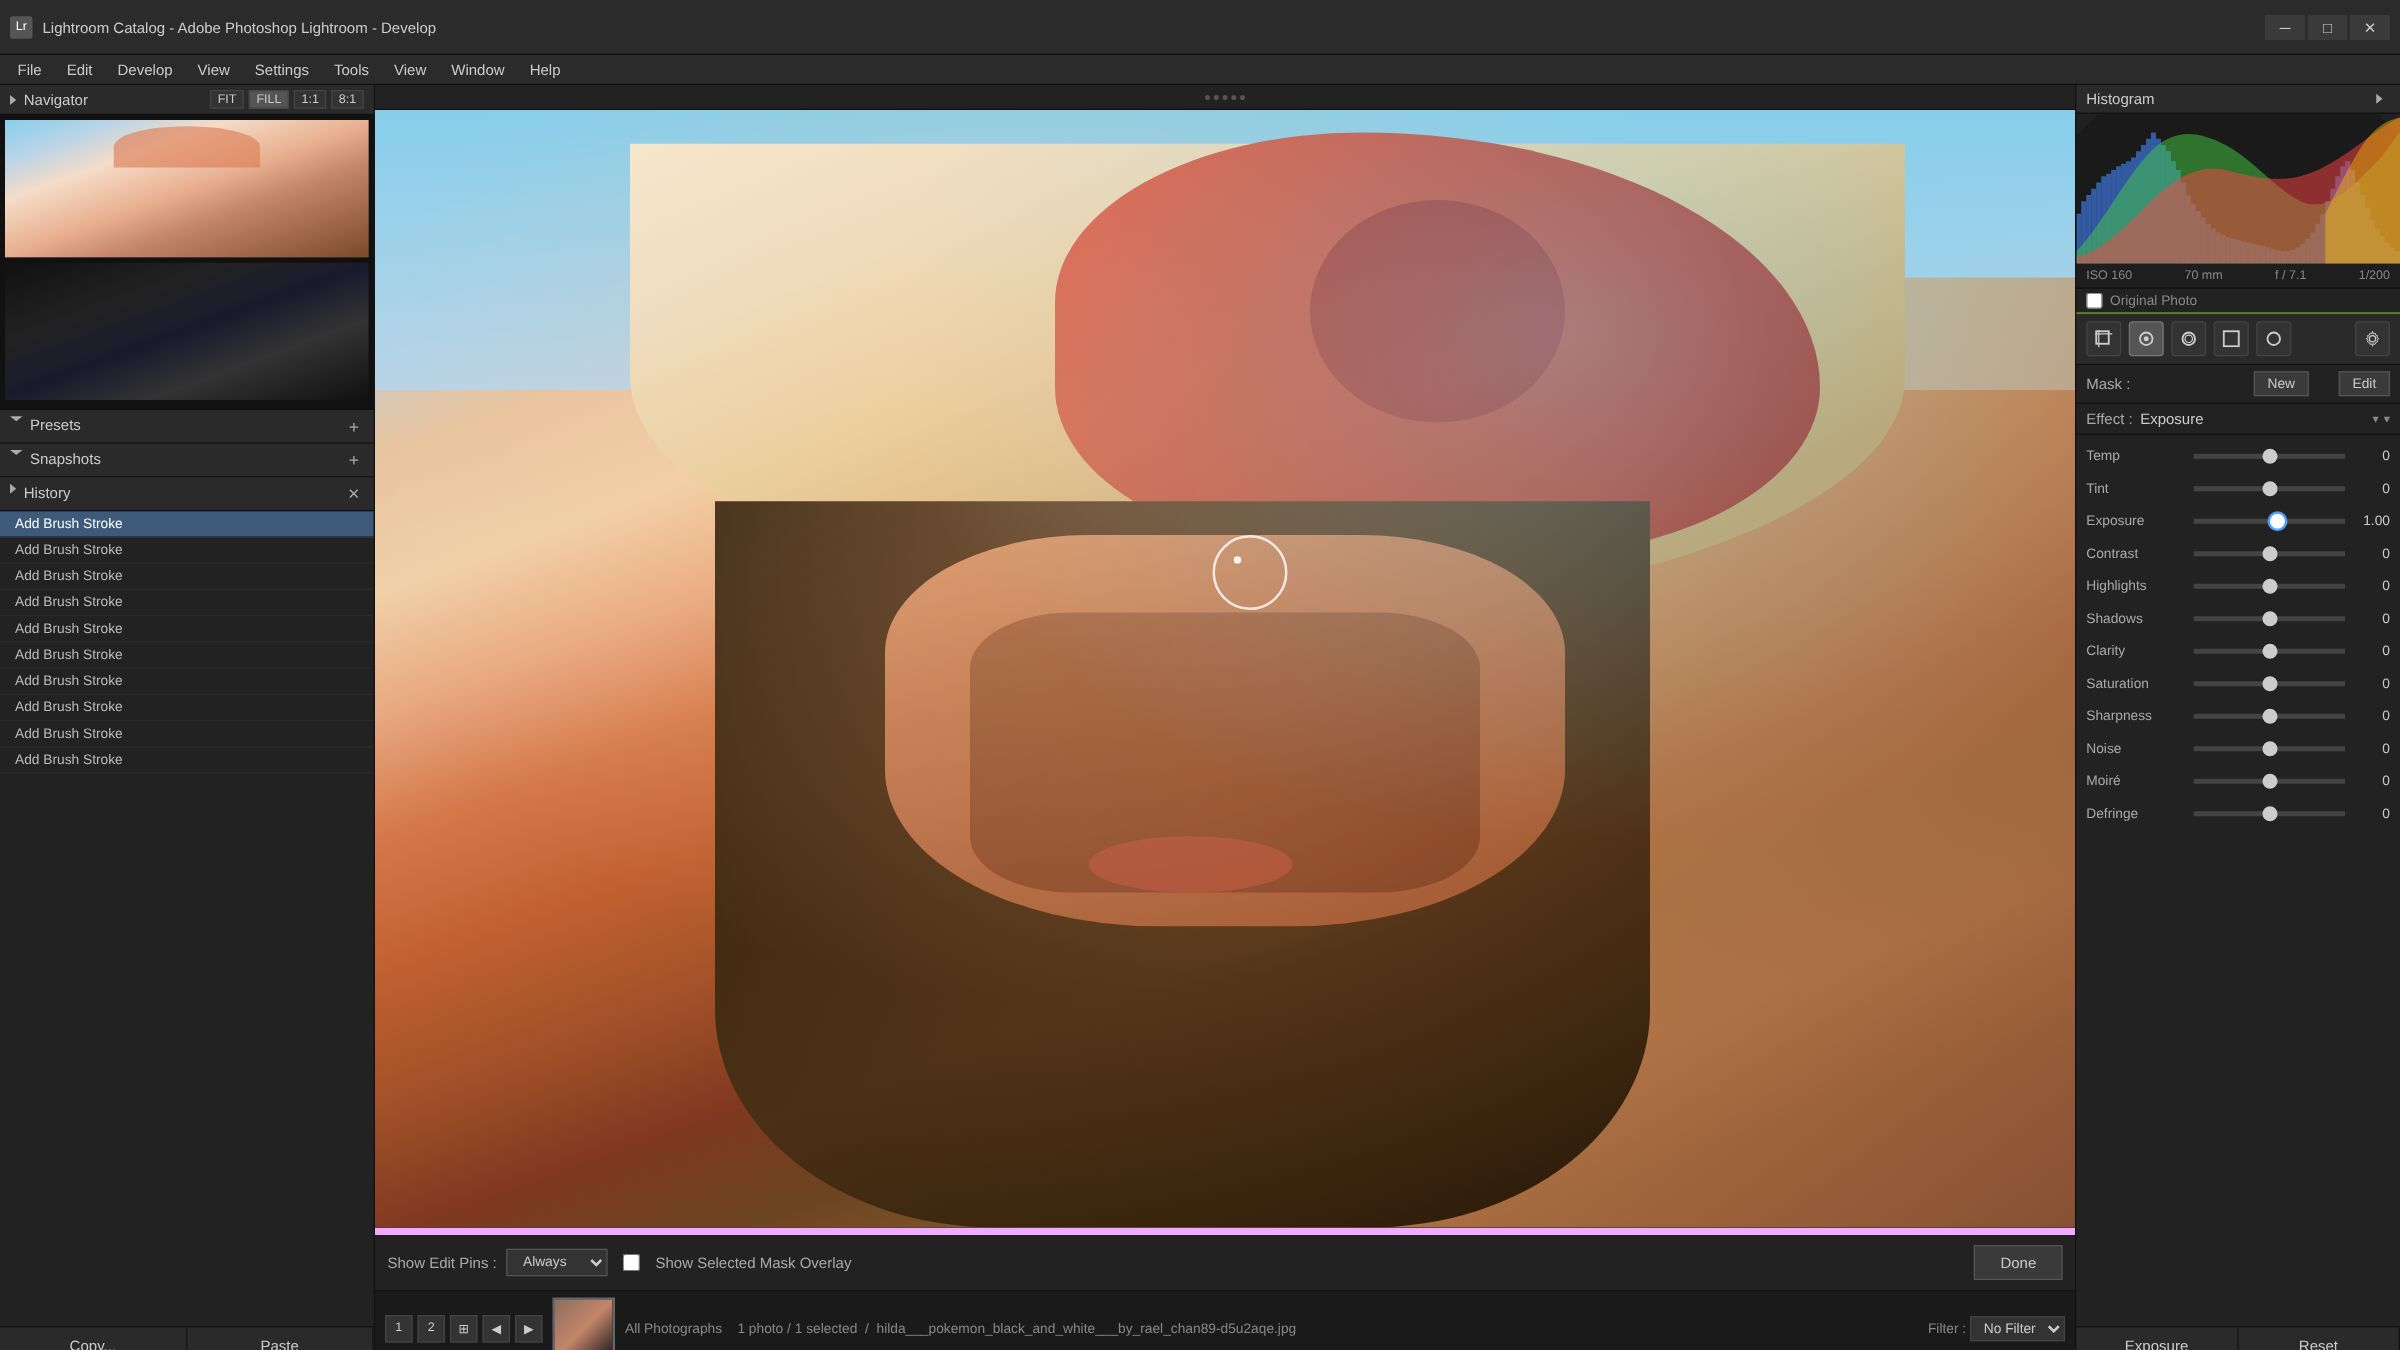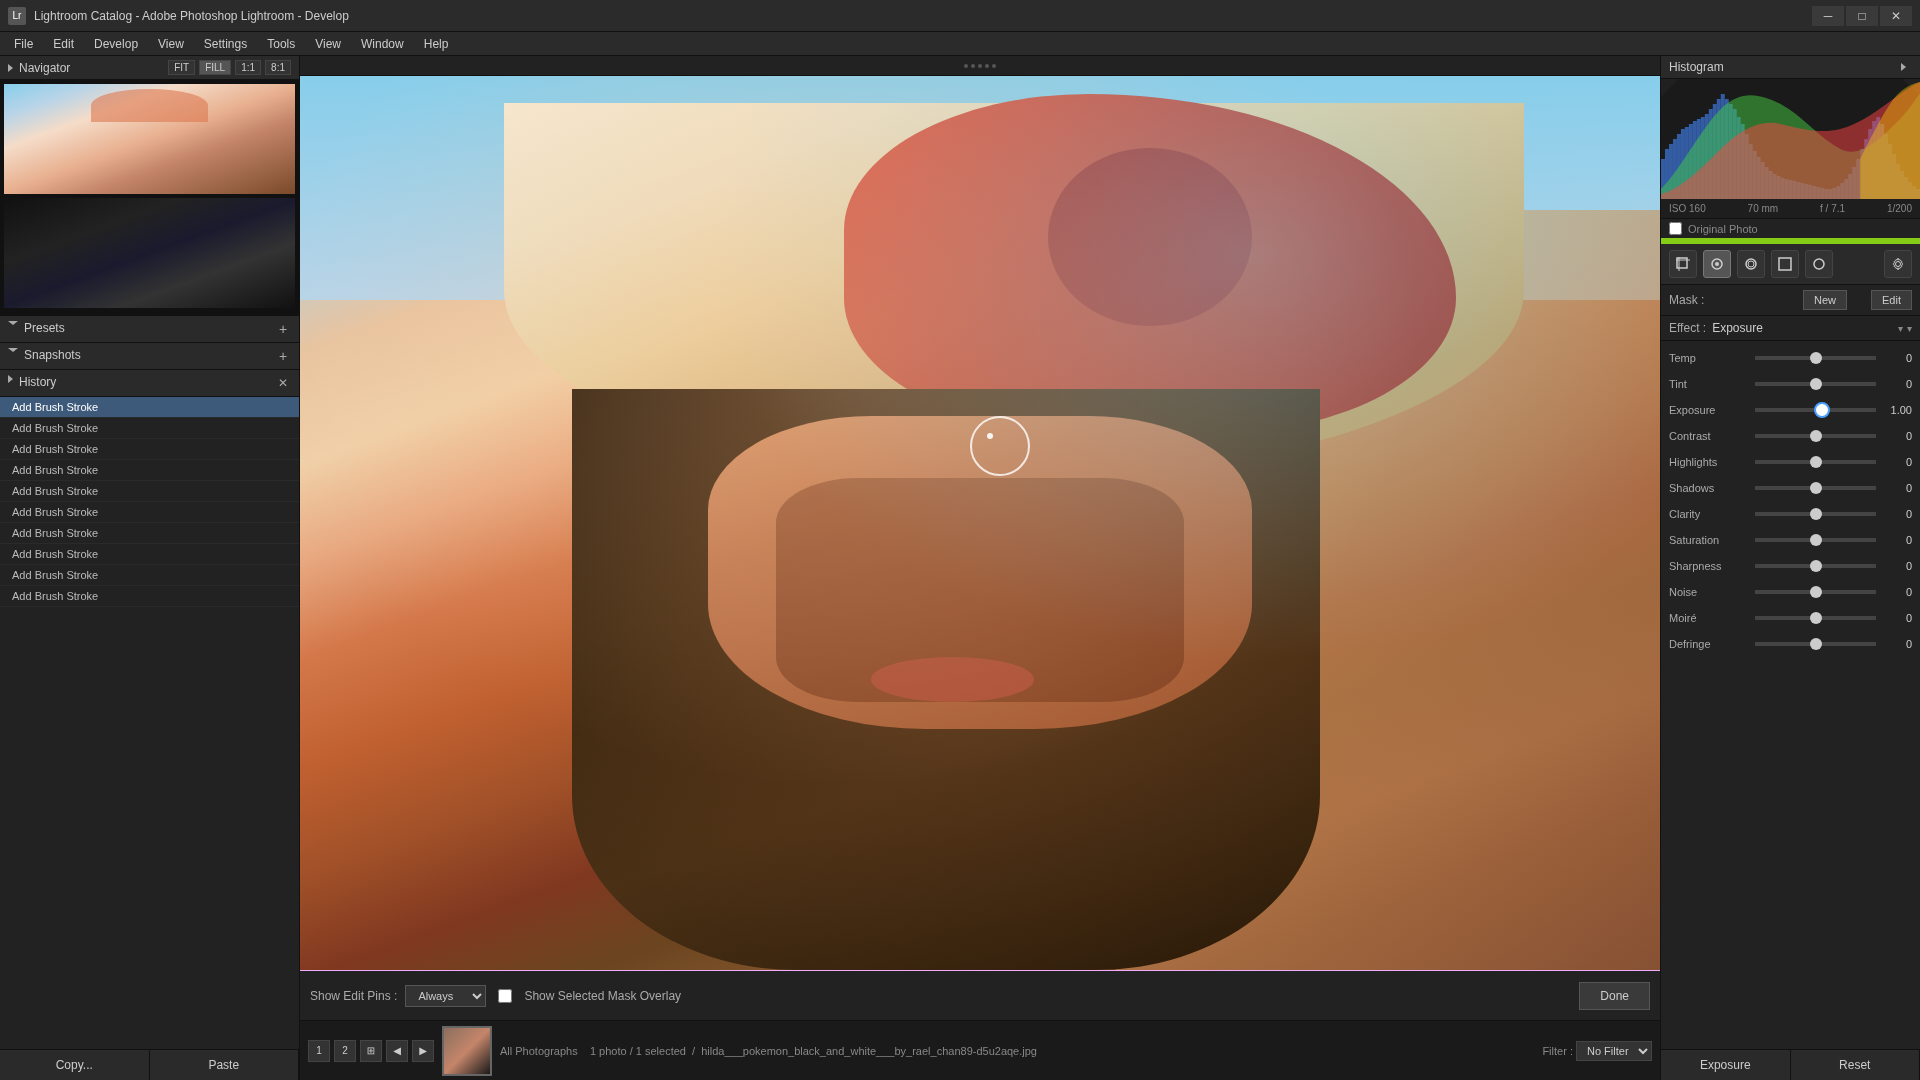--- a/index.html
+++ b/index.html
@@ -8,21 +8,21 @@
       height: 1080px;
       background: #1a1a1a;
       font-family: 'Segoe UI', Arial, sans-serif;
       font-size: 12px;
       color: #ccc;
       overflow: hidden;
     }
 
     
     #titlebar {
-      height: 32px;
+      height: 44px;
       background: #2b2b2b;
       display: flex;
       align-items: center;
       padding: 0 8px;
       border-bottom: 1px solid #111;
     }
     #titlebar-icon {
       width: 18px; height: 18px;
       background: #555;
       border-radius: 2px;
@@ -250,21 +250,21 @@
       background: rgba(255,255,255,0.9);
       border-radius: 50%;
       top: 357px; left: 687px;
       pointer-events: none;
     }
 
     
     #bottom-toolbar {
       height: 50px;
       background: #222;
-      border-top: 1px solid #f0abfc;
+      border-top: 6px solid #f0abfc;
       display: flex;
       align-items: center;
       padding: 0 10px;
       gap: 8px;
     }
     .toolbar-label {
       font-size: 12px; color: #aaa;
     }
     .toolbar-select {
       background: #333;
@@ -370,21 +370,21 @@
       color: #888;
       background: #1e1e1e;
       border-bottom: 1px solid #111;
     }
     .hist-checkbox-row {
       display: flex;
       align-items: center;
       padding: 3px 8px;
       font-size: 11px;
       color: #888;
-      border-bottom: 6px solid #84cc16;
+      border-bottom: 1px solid #84cc16;
     }
 
     
     #tool-icons-row {
       display: flex;
       align-items: center;
       padding: 6px 8px;
       background: #2a2a2a;
       border-bottom: 1px solid #111;
       gap: 6px;

